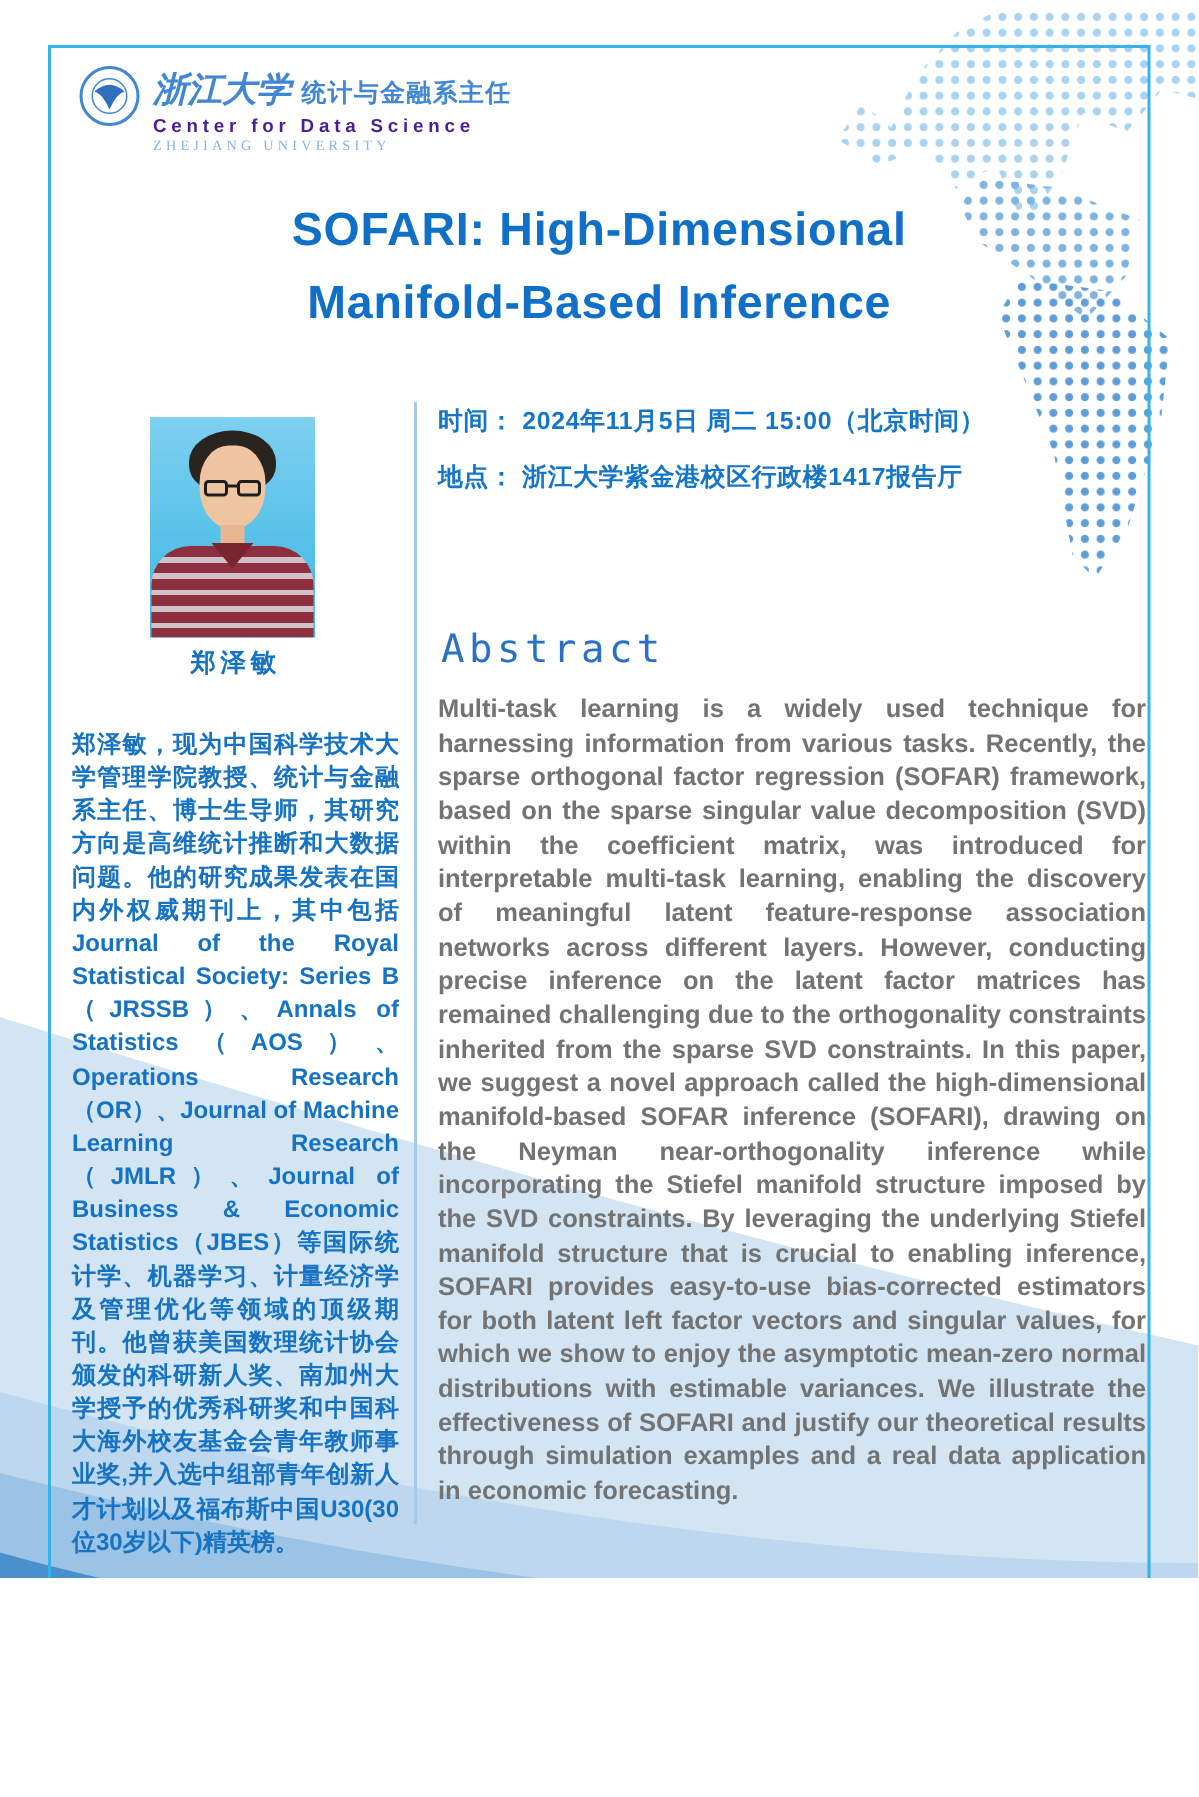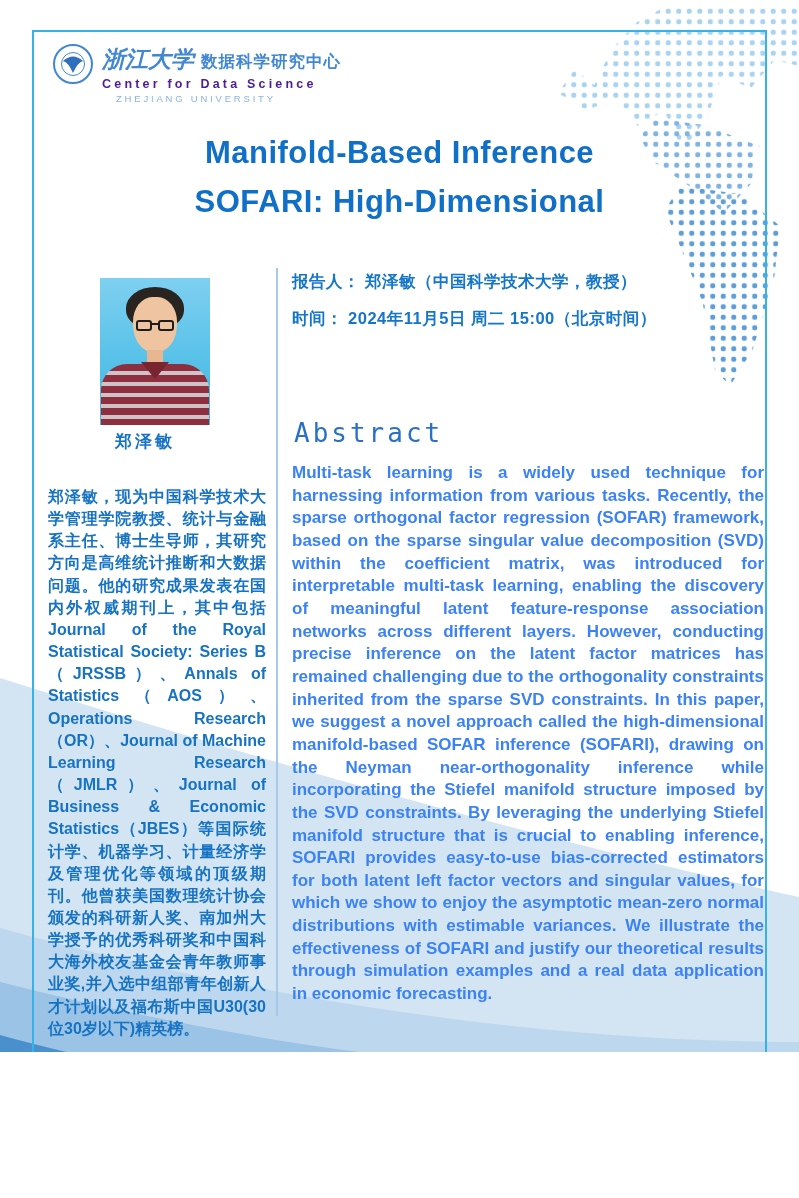--- a/index.html
+++ b/index.html
@@ -26,55 +26,55 @@
 
   
   .header{position:absolute;left:53px;top:44px;z-index:8;display:flex;}
   .logo-circle{width:40px;height:40px;border:2px solid #4187d3;border-radius:50%;
     box-sizing:border-box;background:#fff;display:flex;align-items:center;justify-content:center;}
   .brand{margin-left:9px;}
   .brand-row1{display:flex;align-items:baseline;color:#4187d3;}
   .brand-cal{font-family:"Liberation Serif", serif;font-style:italic;font-weight:bold;font-size:23px;}
   .brand-cn{font-size:16.5px;font-weight:bold;margin-left:7px;letter-spacing:1px;}
   .brand-en1{font-size:12.5px;font-weight:bold;letter-spacing:3.2px;color:#4c1d95;margin-top:2px;}
-  .brand-en2{font-size:9.5px;letter-spacing:2.8px;color:#8ab4e0;margin-top:2px;margin-left:14px;}
+  .brand-en2{font-size:9.5px;letter-spacing:2.8px;color:#8ab4e0;margin-top:2px;font-family:Liberation Serif, serif;}
 
   
   .title{position:absolute;left:32px;top:128px;width:735px;text-align:center;z-index:8;
     color:#1070c8;font-weight:bold;font-size:31px;line-height:49px;letter-spacing:0.5px;}
 
   
   .photo{position:absolute;left:100px;top:278px;width:110px;height:147px;z-index:8;
     background:linear-gradient(180deg,#7ed0f0 0%,#55c0e8 60%,#4ab4e2 100%);overflow:hidden;}
   .photo .hair{position:absolute;left:26px;top:9px;width:58px;height:42px;background:#2a2420;border-radius:50% 50% 44% 44%;}
   .photo .face{position:absolute;left:33px;top:19px;width:44px;height:56px;background:#efc4a0;border-radius:46% 46% 52% 52%;}
   .photo .lens{position:absolute;width:16px;height:11px;border:2px solid #1d1d1d;border-radius:3px;box-sizing:border-box;top:42px;}
   .photo .lens.l{left:36px;} .photo .lens.r{left:58px;}
   .photo .bridge{position:absolute;left:51px;top:45px;width:8px;height:2px;background:#1d1d1d;}
   .photo .neck{position:absolute;left:47px;top:72px;width:16px;height:16px;background:#e6b791;}
   .photo .shirt{position:absolute;left:1px;top:86px;width:108px;height:61px;border-radius:26px 26px 0 0;
     background:repeating-linear-gradient(180deg,#8e2f3f 0 7px,#cfc3c7 7px 11px);}
   .photo .collar{position:absolute;left:41px;top:84px;width:28px;height:17px;background:#78252f;
     clip-path:polygon(0 0,100% 0,50% 100%);}
-  .speaker-name{position:absolute;left:36px;top:430px;width:218px;text-align:center;z-index:8;
+  .speaker-name{position:absolute;left:48px;top:430px;width:218px;text-align:center;z-index:8;
     color:#1673c3;font-size:17px;font-weight:bold;letter-spacing:3px;}
   .bio{position:absolute;left:48px;top:486px;width:218px;z-index:8;
     color:#1673c3;font-size:16px;line-height:22.15px;font-weight:bold;
     text-align:justify;text-justify:inter-character;}
 
   
   .divider{position:absolute;left:276px;top:268px;width:2px;height:748px;background:#a6c9e9;z-index:8;}
 
   
   .event{position:absolute;left:292px;top:263px;width:472px;z-index:8;
     color:#1476c9;font-size:16.5px;font-weight:bold;line-height:37px;letter-spacing:0.5px;}
   .abstract-heading{position:absolute;left:294px;top:418px;z-index:8;
     font-family:"DejaVu Sans Mono", monospace;font-size:26px;letter-spacing:3px;color:#2a70c4;}
   .abstract-body{position:absolute;left:292px;top:462px;width:472px;z-index:8;
-    color:#3b82f6;font-size:17px;line-height:22.65px;font-weight:bold;
+    color:#737373;font-size:17px;line-height:22.65px;font-weight:bold;
     text-align:justify;text-justify:inter-word;}
 
   
   .footer-line{position:absolute;left:84px;width:650px;height:1px;background:#44566a;z-index:8;}
   .fl-top{top:1096px;} .fl-bottom{top:1138px;}
   .footer-text{position:absolute;left:84px;top:1106px;width:650px;text-align:center;z-index:8;
     color:#2d4a63;font-size:15.5px;font-weight:bold;letter-spacing:2.5px;}
 </style>
 </head>
 <body>
@@ -101,50 +101,50 @@
   <div class="header">
     <div class="logo-circle">
       <svg width="26" height="26" viewBox="0 0 26 26">
         <circle cx="13" cy="13" r="11.5" fill="none" stroke="#4187d3" stroke-width="1"></circle>
         <path d="M3,10 Q13,1 23,10 Q17.5,11.5 13,22 Q8.5,11.5 3,10 Z" fill="#2f6fbe"></path>
       </svg>
     </div>
     <div class="brand">
       <div class="brand-row1">
         <span class="brand-cal">浙江大学</span>
-        <span class="brand-cn">数据科学研究中心</span>
+        <span class="brand-cn">统计与金融系主任</span>
       </div>
       <div class="brand-en1">Center for Data Science</div>
       <div class="brand-en2">ZHEJIANG UNIVERSITY</div>
     </div>
   </div>
 
   <div class="title">
+    <div>SOFARI: High-Dimensional</div>
     <div>Manifold-Based Inference</div>
-    <div>SOFARI: High-Dimensional</div>
   </div>
 
   <div class="photo">
     <div class="hair"></div>
     <div class="face"></div>
     <div class="lens l"></div>
     <div class="lens r"></div>
     <div class="bridge"></div>
     <div class="neck"></div>
     <div class="shirt"></div>
     <div class="collar"></div>
   </div>
   <div class="speaker-name">郑泽敏</div>
   <div class="bio">郑泽敏，现为中国科学技术大学管理学院教授、统计与金融系主任、博士生导师，其研究方向是高维统计推断和大数据问题。他的研究成果发表在国内外权威期刊上，其中包括Journal of the Royal Statistical Society: Series B（JRSSB）、Annals of Statistics（AOS）、Operations Research（OR）、Journal of Machine Learning Research（JMLR）、Journal of Business &amp; Economic Statistics（JBES）等国际统计学、机器学习、计量经济学及管理优化等领域的顶级期刊。他曾获美国数理统计协会颁发的科研新人奖、南加州大学授予的优秀科研奖和中国科大海外校友基金会青年教师事业奖,并入选中组部青年创新人才计划以及福布斯中国U30(30位30岁以下)精英榜。</div>
 
   <div class="divider"></div>
 
   <div class="event">
-    <div>报告人： 郑泽敏（中国科学技术大学，教授）</div>
     <div>时间： 2024年11月5日 周二 15:00（北京时间）</div>
+    <div>地点： 浙江大学紫金港校区行政楼1417报告厅</div>
   </div>
 
   <div class="abstract-heading">Abstract</div>
   <div class="abstract-body">Multi-task learning is a widely used technique for harnessing information from various tasks. Recently, the sparse orthogonal factor regression (SOFAR) framework, based on the sparse singular value decomposition (SVD) within the coefficient matrix, was introduced for interpretable multi-task learning, enabling the discovery of meaningful latent feature-response association networks across different layers. However, conducting precise inference on the latent factor matrices has remained challenging due to the orthogonality constraints inherited from the sparse SVD constraints. In this paper, we suggest a novel approach called the high-dimensional manifold-based SOFAR inference (SOFARI), drawing on the Neyman near-orthogonality inference while incorporating the Stiefel manifold structure imposed by the SVD constraints. By leveraging the underlying Stiefel manifold structure that is crucial to enabling inference, SOFARI provides easy-to-use bias-corrected estimators for both latent left factor vectors and singular values, for which we show to enjoy the asymptotic mean-zero normal distributions with estimable variances. We illustrate the effectiveness of SOFARI and justify our theoretical results through simulation examples and a real data application in economic forecasting.</div>
 
   <div class="footer-line fl-top"></div>
   <div class="footer-text">浙江大学数据科学研究中心</div>
   <div class="footer-line fl-bottom"></div>
 
 </div>

